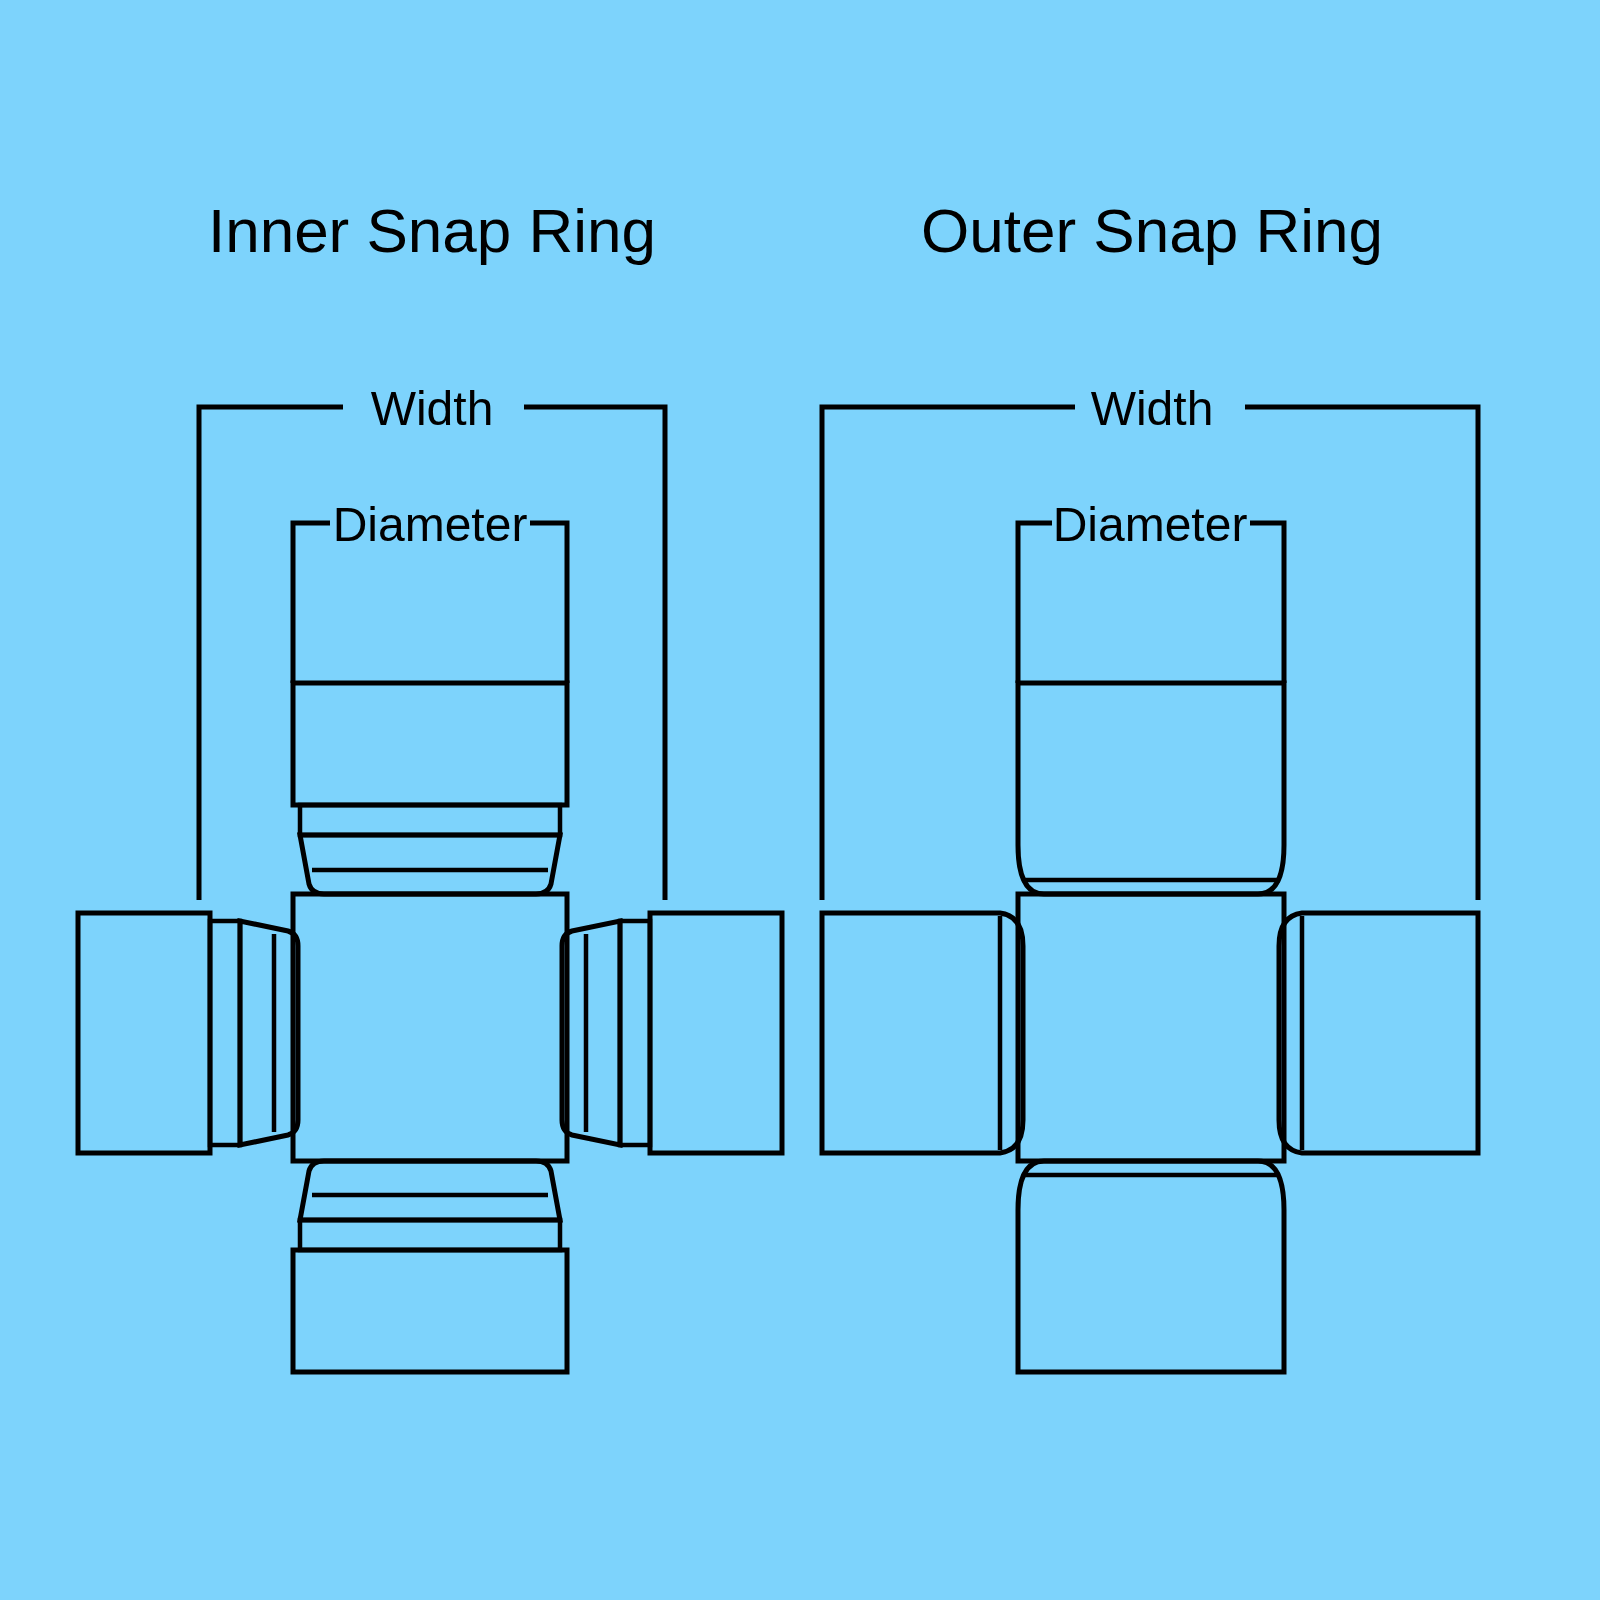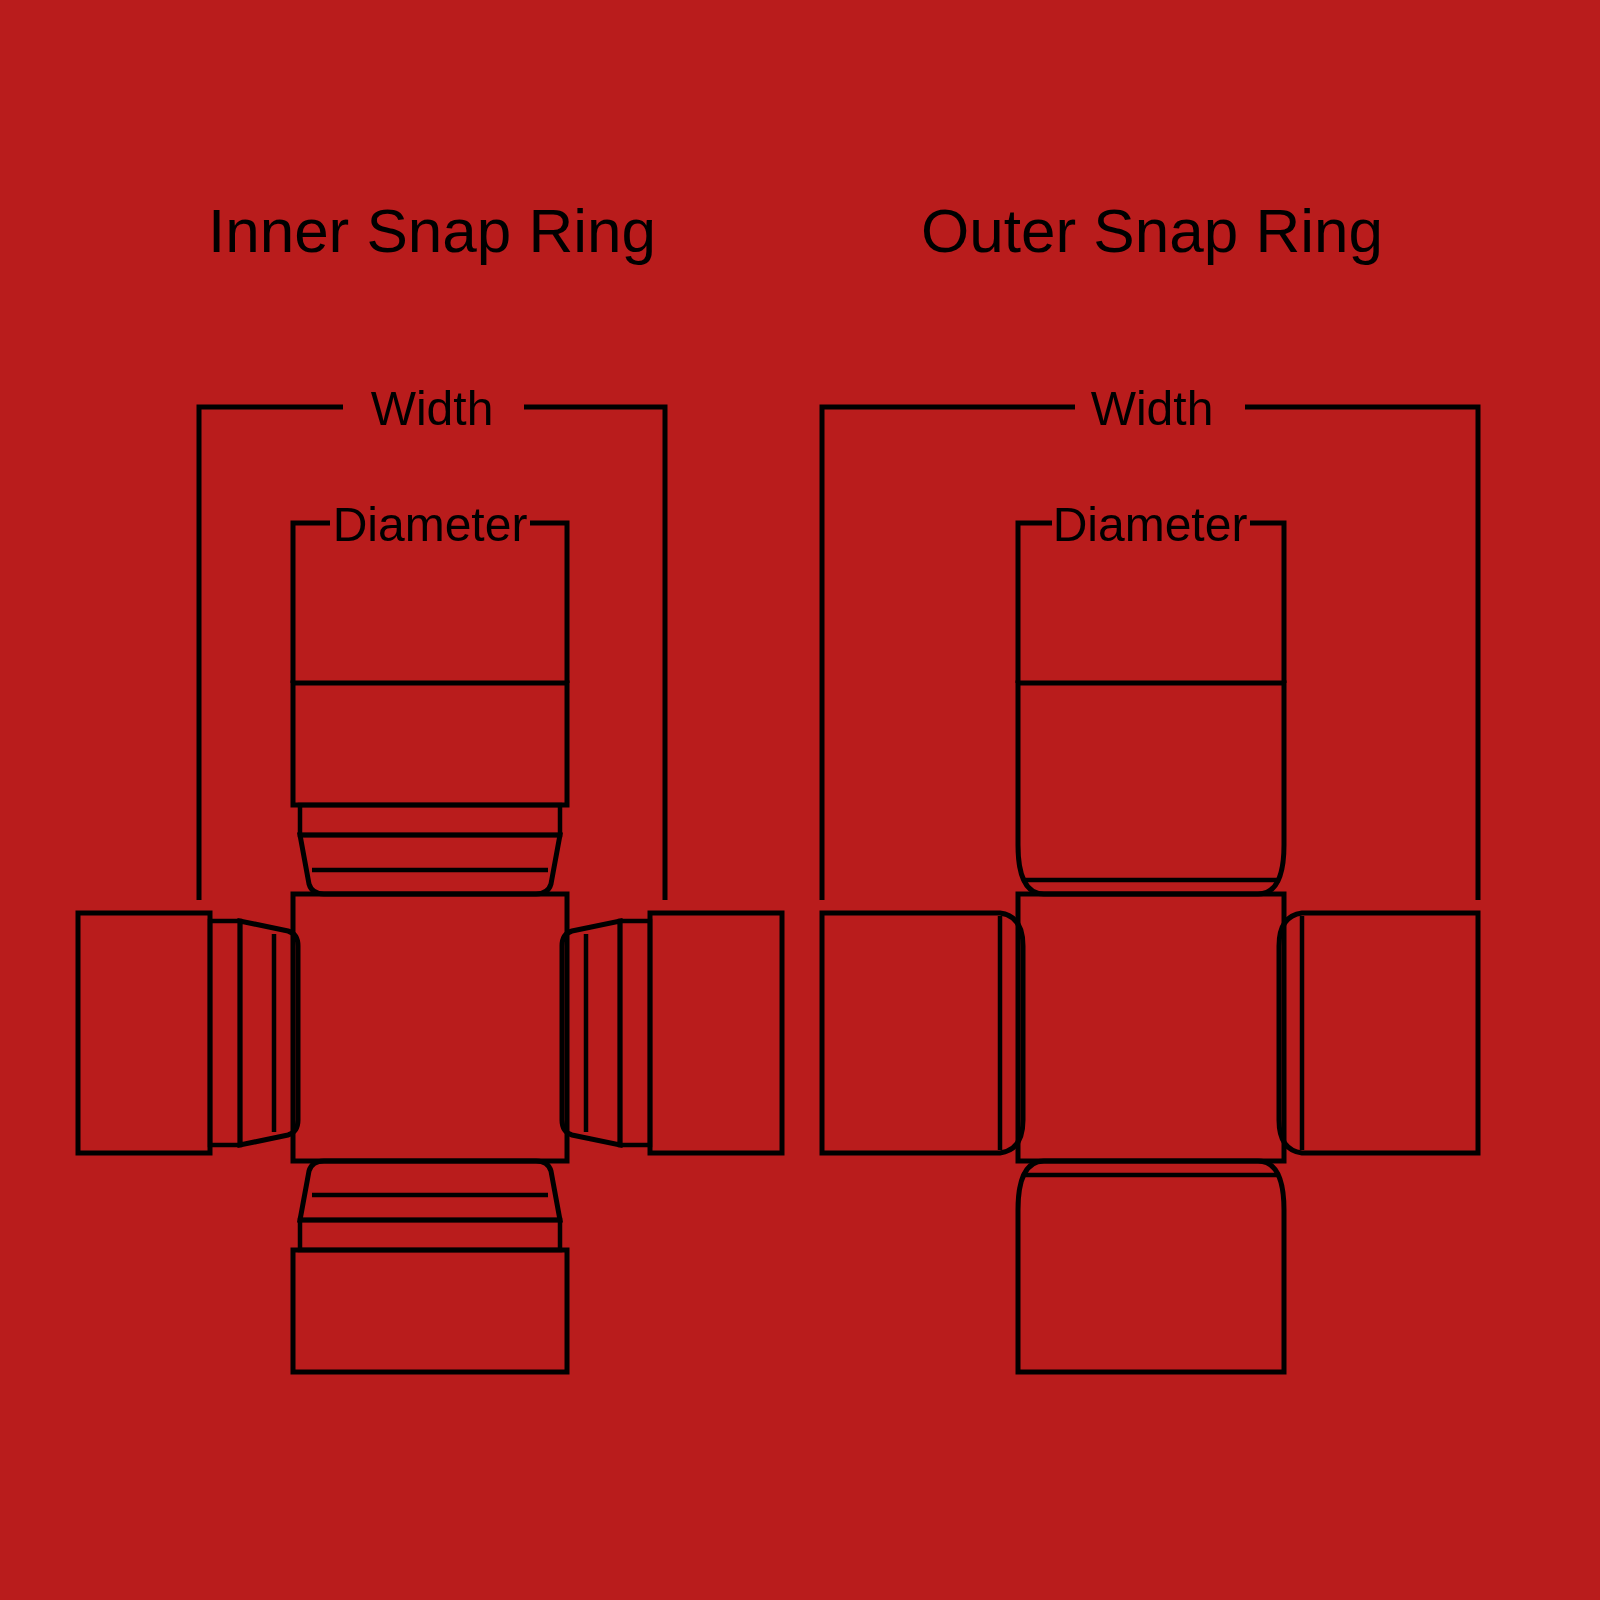--- a/index.html
+++ b/index.html
@@ -12,21 +12,21 @@
     width: 1600px;
     height: 1600px;
     font-family: "Liberation Sans", sans-serif;
     color: #000000;
     overflow: hidden;
   }
   #figure-root {
     position: relative;
     width: 1600px;
     height: 1600px;
-    background: #b91c1c;
+    background: #7dd3fc;
   }
   svg.diagram-canvas {
     display: block;
     width: 1600px;
     height: 1600px;
   }
   .part-line {
     fill: none;
     stroke: #000000;
     stroke-width: 5;

